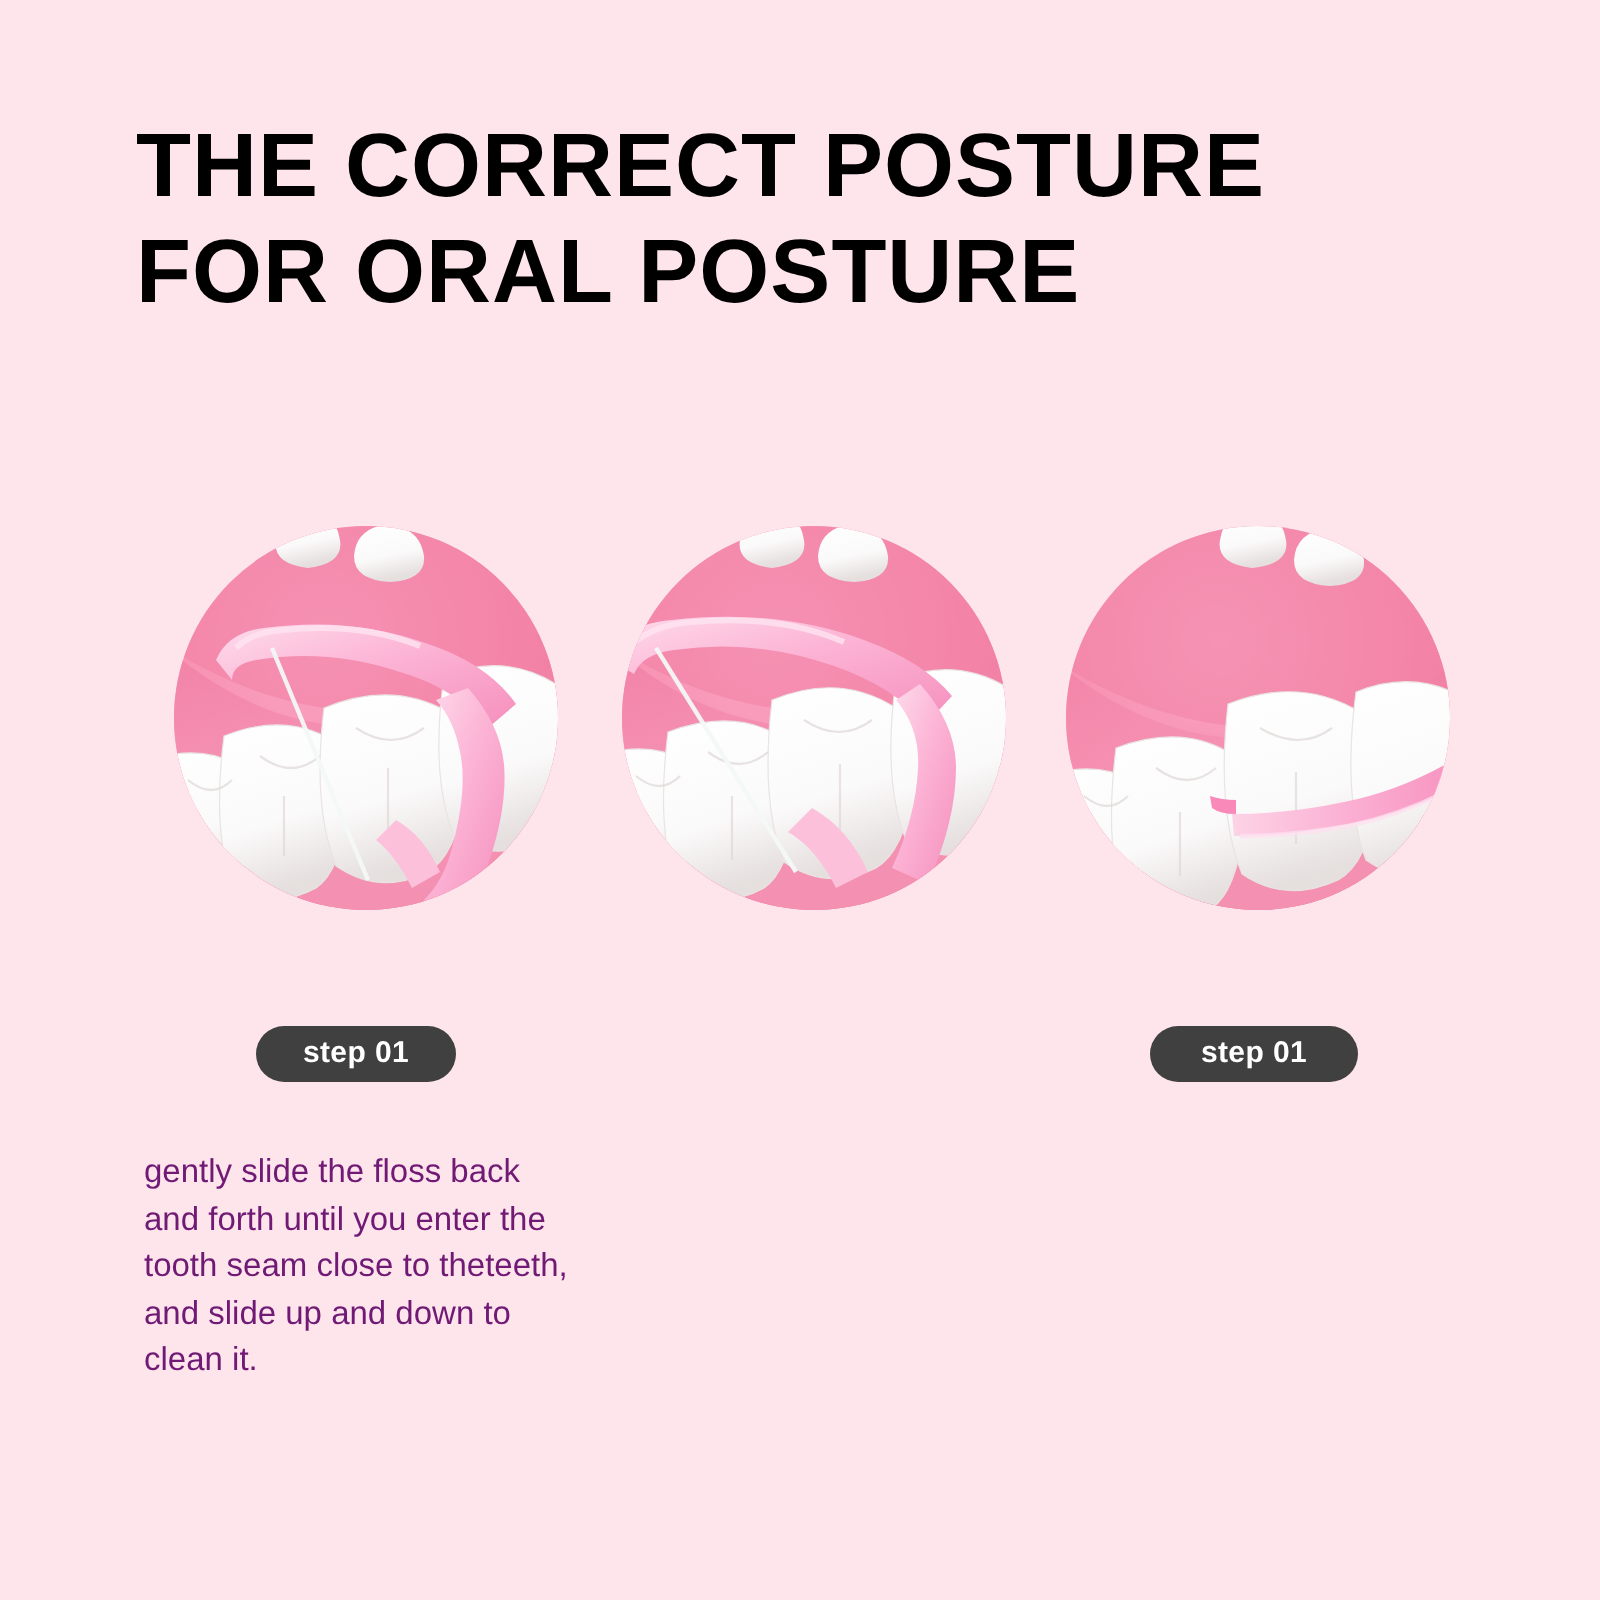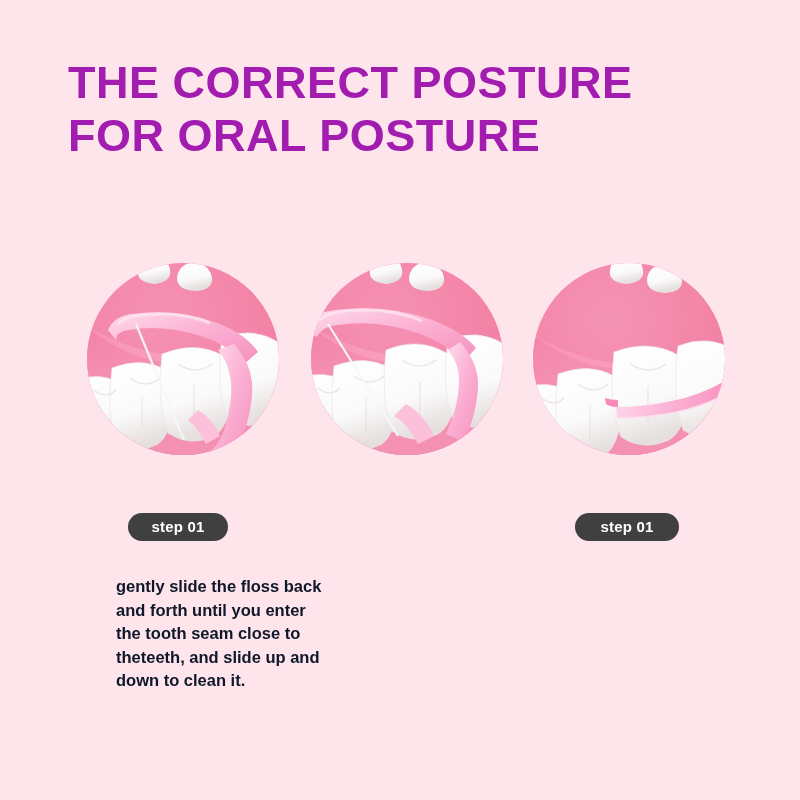--- a/index.html
+++ b/index.html
@@ -29,21 +29,21 @@
     left: 68px;
     top: 56px;
     width: 620px;
   }
   .title-line {
     font-family: "Liberation Sans", sans-serif;
     font-weight: bold;
     font-size: 45px;
     line-height: 53px;
     letter-spacing: 0.5px;
-    color: #a21caf;
+    color: #000000;
     white-space: nowrap;
   }
 
   
   .circles-row {
     position: absolute;
     left: 0;
     top: 262px;
     width: 800px;
     height: 196px;
@@ -81,26 +81,25 @@
   }
   .badge.b1 { left: 128px; width: 100px; }
   .badge.b2 { left: 350px; width: 102px; }
   .badge.b3 { left: 575px; width: 104px; }
 
   
   .step-text {
     position: absolute;
     top: 575px;
     font-family: "Liberation Sans", sans-serif;
-    font-weight: bold;
+    font-weight: normal;
     font-size: 16.5px;
     line-height: 23.5px;
-    color: #0f172a;
+    color: #701a75;
     white-space: pre-line;
-    margin-left: 44px;
   }
   .step-text.t1 { left: 72px;  width: 215px; }
   .step-text.t2 { left: 321px; width: 190px; }
   .step-text.t3 { left: 528px; width: 220px; }
 </style>
 </head>
 <body style="background: rgb(253, 229, 235);">
 
 <div id="infographic">
 

